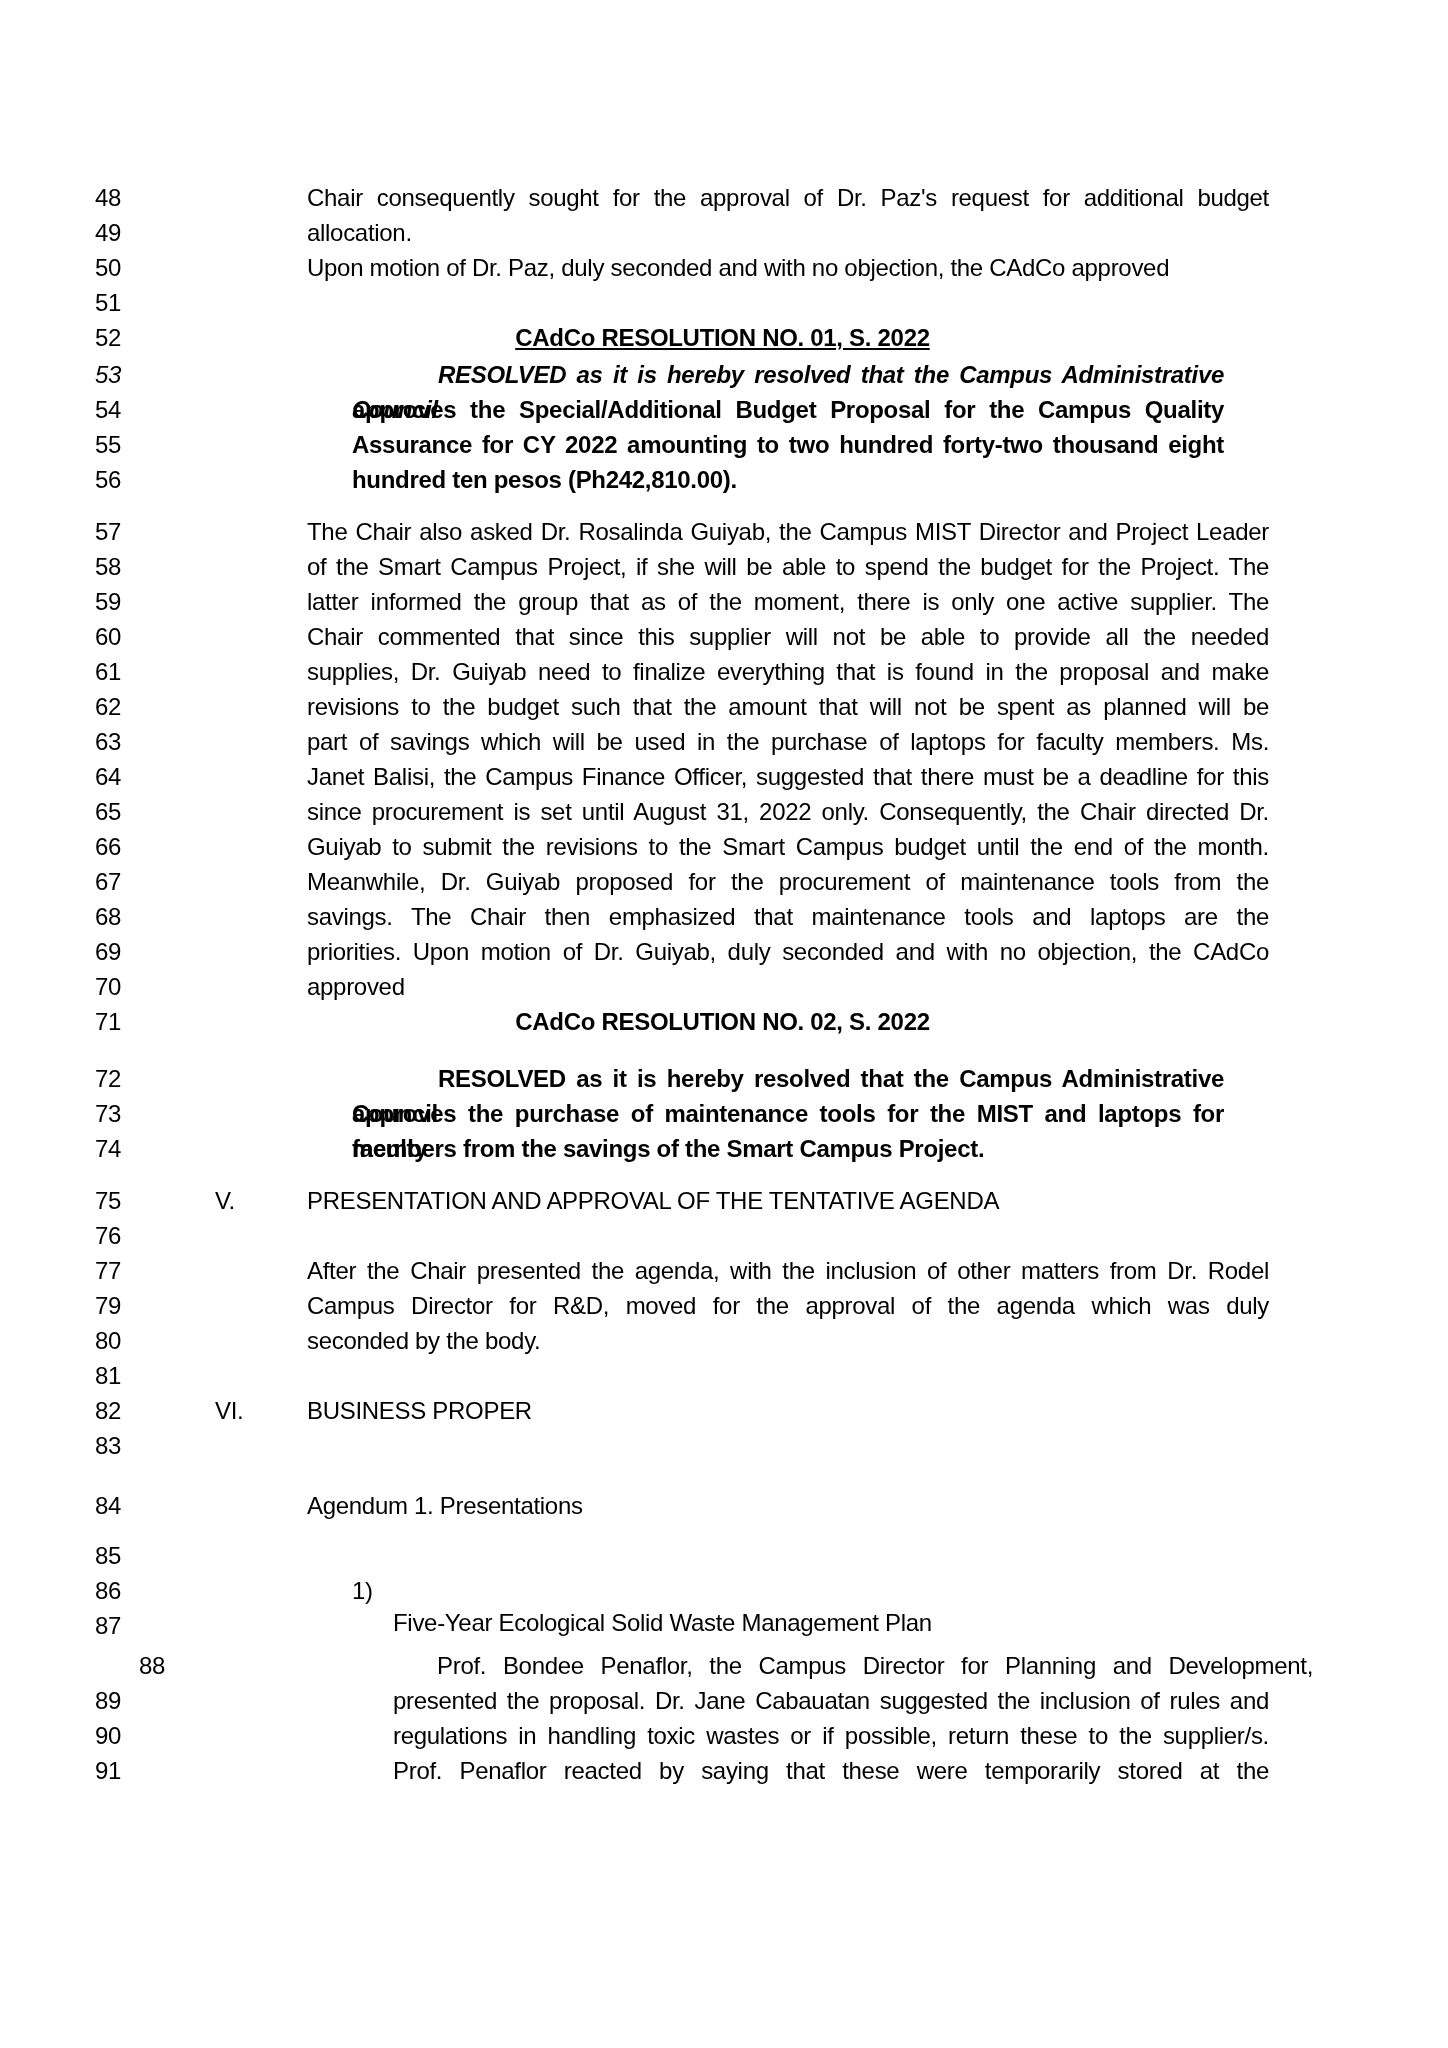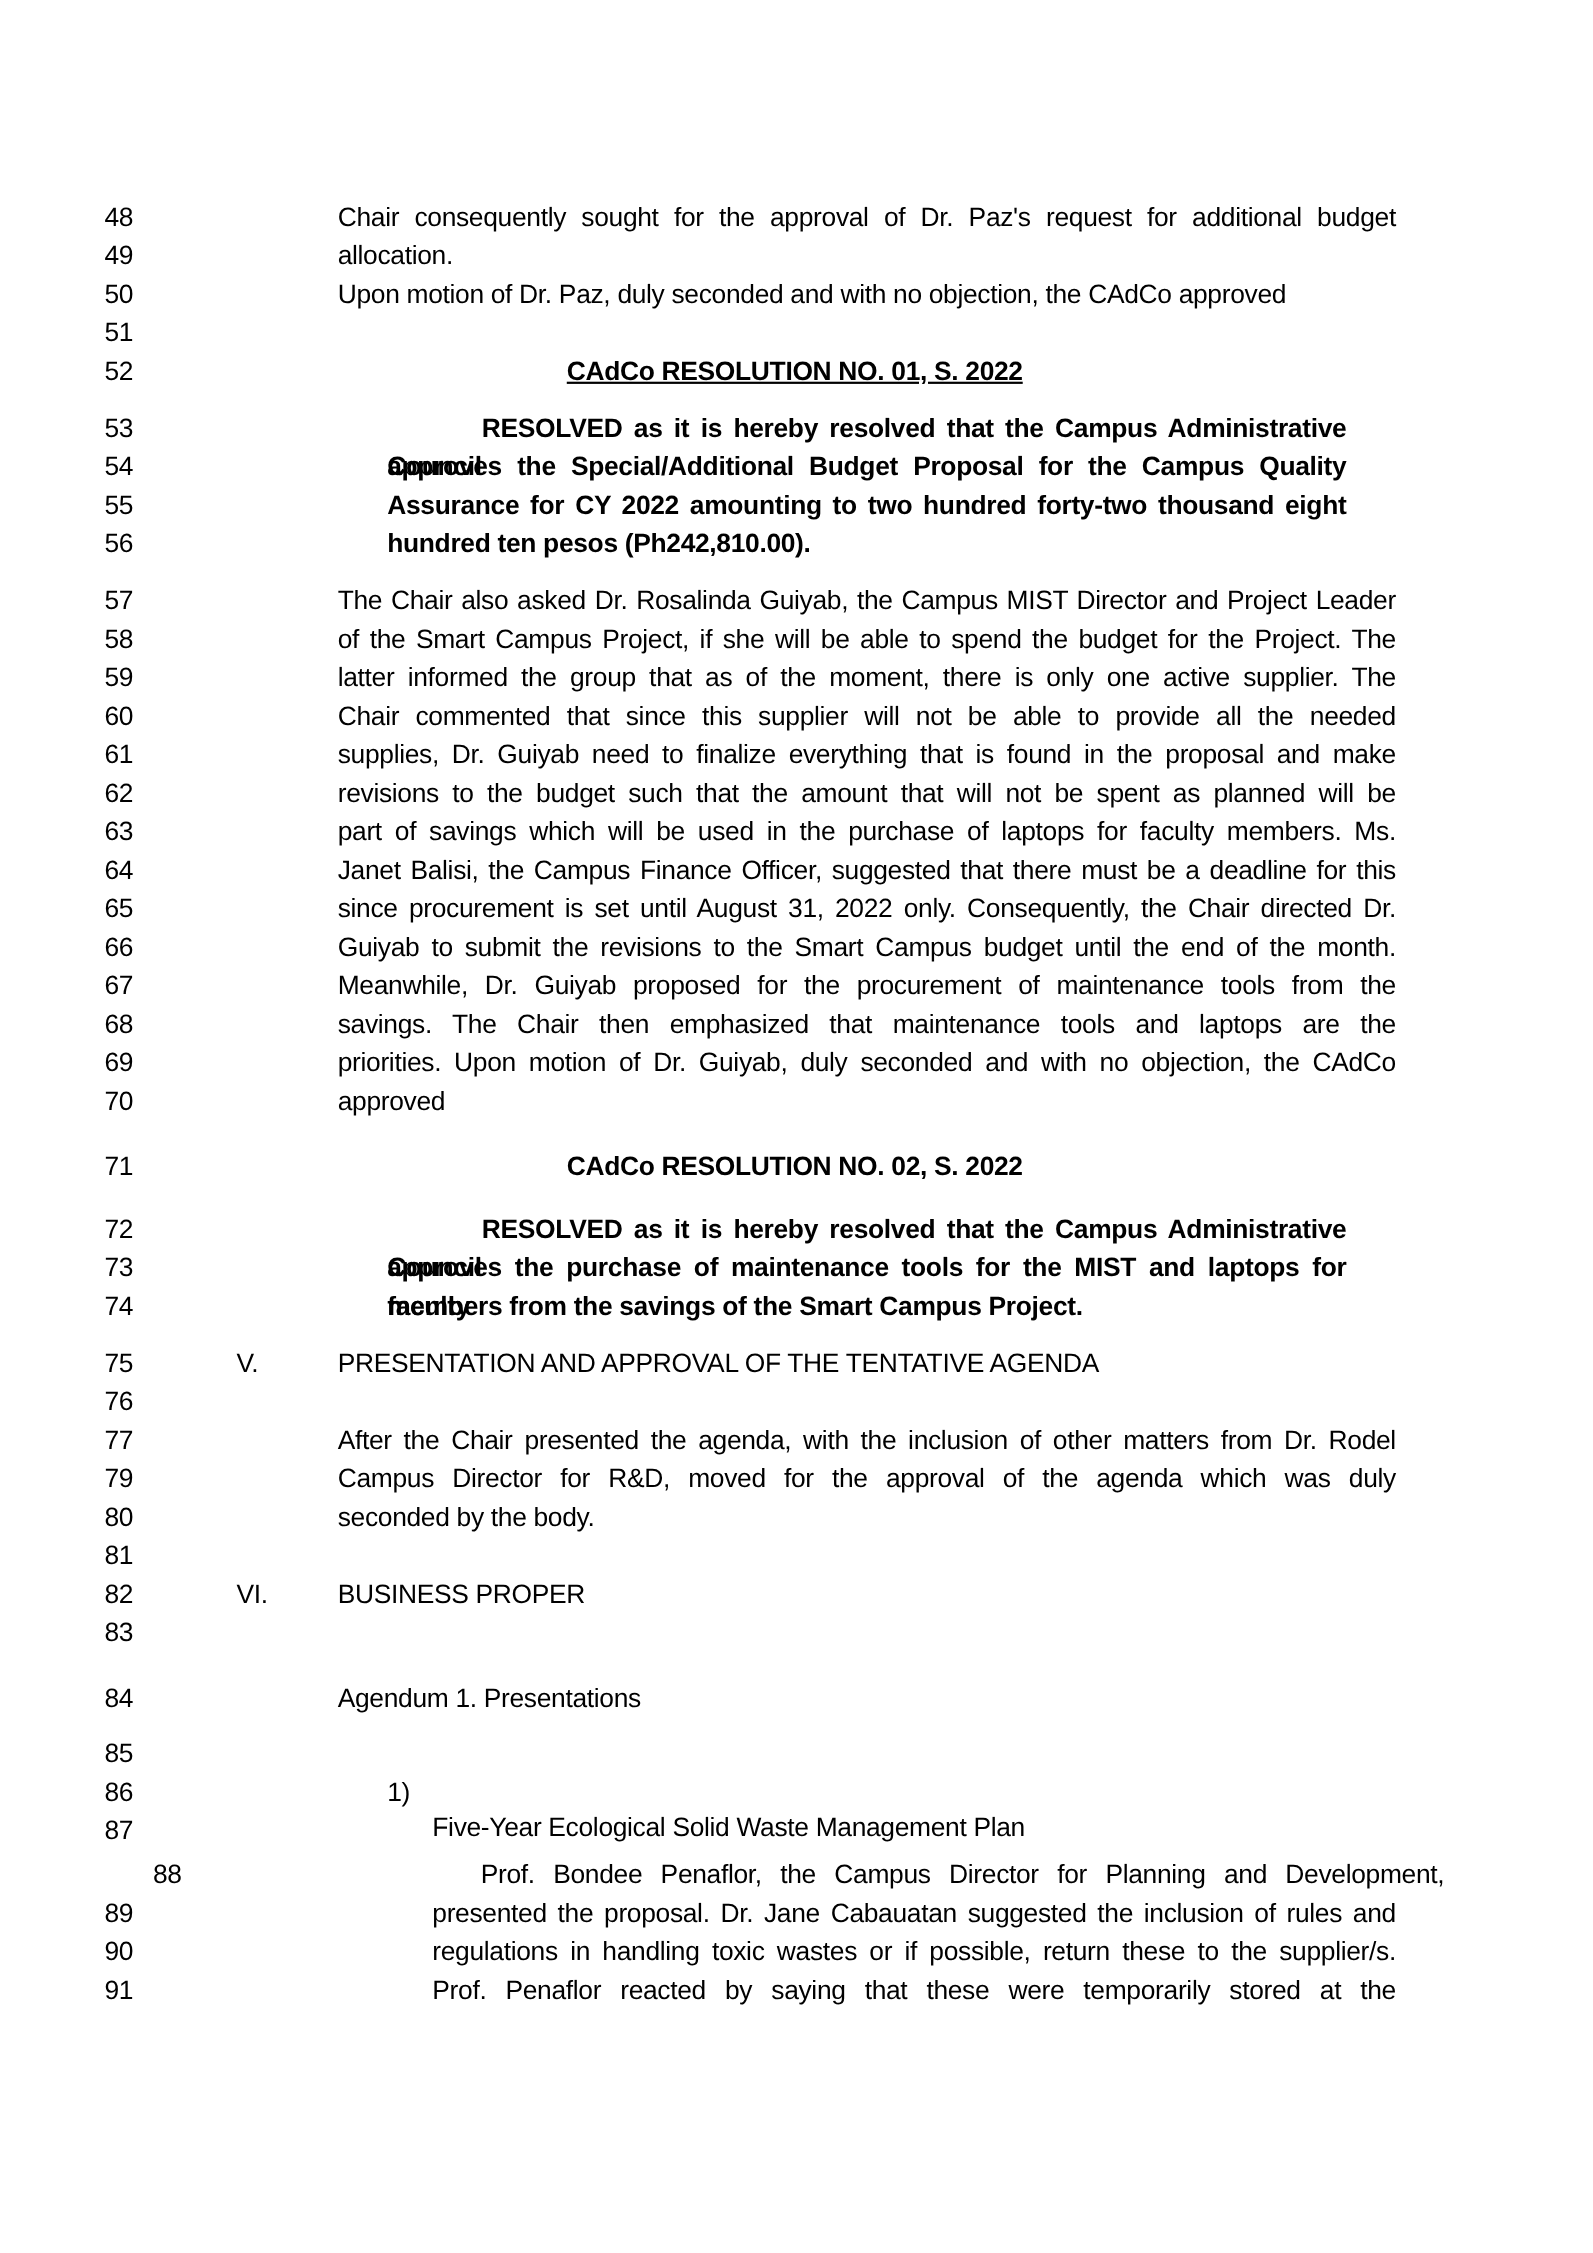--- a/index.html
+++ b/index.html
@@ -77,21 +77,21 @@
         <span class="num">50</span>
         <div class="txt t-body">Upon motion of Dr. Paz, duly seconded and with no objection, the CAdCo approved</div>
       </div>
       <div class="row">
         <span class="num">51</span>
       </div>
       <div class="row">
         <span class="num">52</span>
         <div class="txt t-head u"><span class="inner">CAdCo RESOLUTION NO. 01, S. 2022</span></div>
       </div>
-      <div class="row" style="margin-top: 17px;">
+      <div class="row" style="margin-top: 2px; font-style: italic;">
         <span class="num">53</span>
         <div class="txt t-reso stretch firstline">RESOLVED as it is hereby resolved that the Campus Administrative Council</div>
       </div>
       <div class="row">
         <span class="num">54</span>
         <div class="txt t-reso stretch">approves the Special/Additional Budget Proposal for the Campus Quality</div>
       </div>
       <div class="row">
         <span class="num">55</span>
         <div class="txt t-reso stretch">Assurance for CY 2022 amounting to two hundred forty-two thousand eight</div>
@@ -149,21 +149,21 @@
         <div class="txt t-body stretch">savings. The Chair then emphasized that maintenance tools and laptops are the</div>
       </div>
       <div class="row">
         <span class="num">69</span>
         <div class="txt t-body stretch">priorities. Upon motion of Dr. Guiyab, duly seconded and with no objection, the CAdCo</div>
       </div>
       <div class="row">
         <span class="num">70</span>
         <div class="txt t-body">approved</div>
       </div>
-      <div class="row" style="margin-top: 24px;">
+      <div class="row" style="">
         <span class="num">71</span>
         <div class="txt t-head"><span class="inner">CAdCo RESOLUTION NO. 02, S. 2022</span></div>
       </div>
       <div class="row" style="margin-top: 22px;">
         <span class="num">72</span>
         <div class="txt t-reso stretch firstline">RESOLVED as it is hereby resolved that the Campus Administrative Council</div>
       </div>
       <div class="row">
         <span class="num">73</span>
         <div class="txt t-reso stretch">approves the purchase of maintenance tools for the MIST and laptops for faculty</div>

